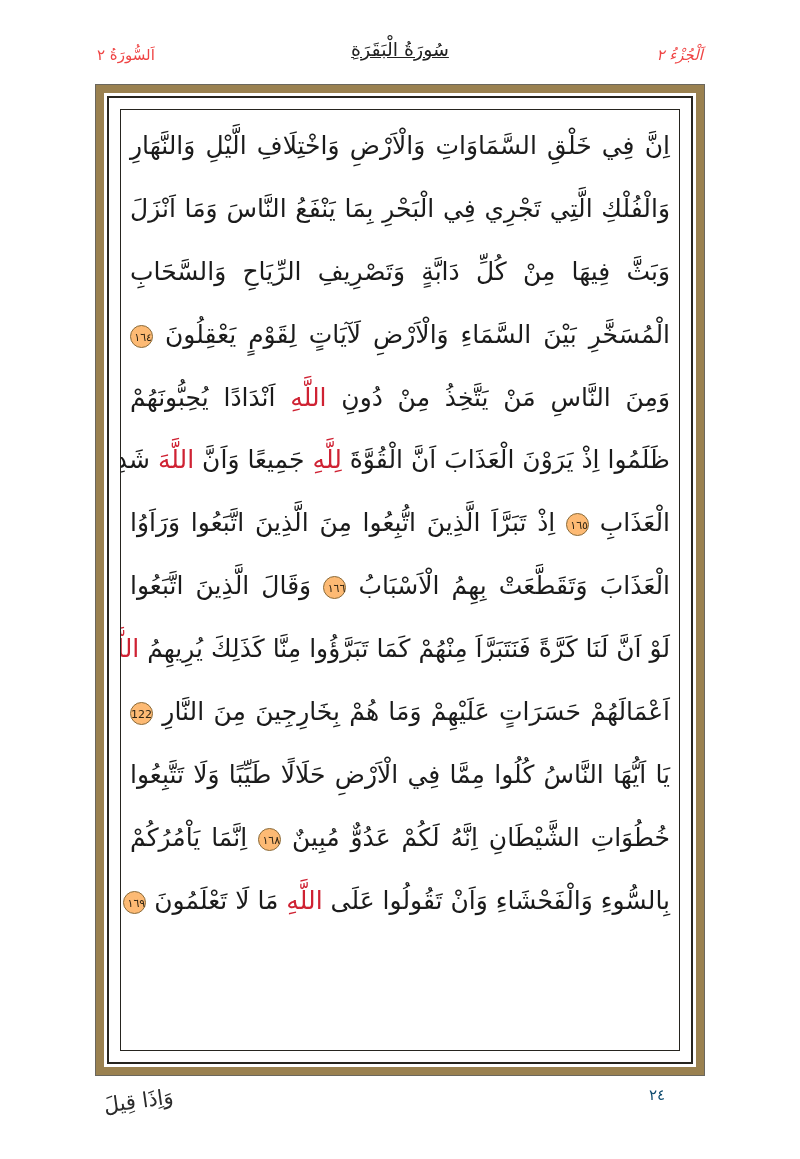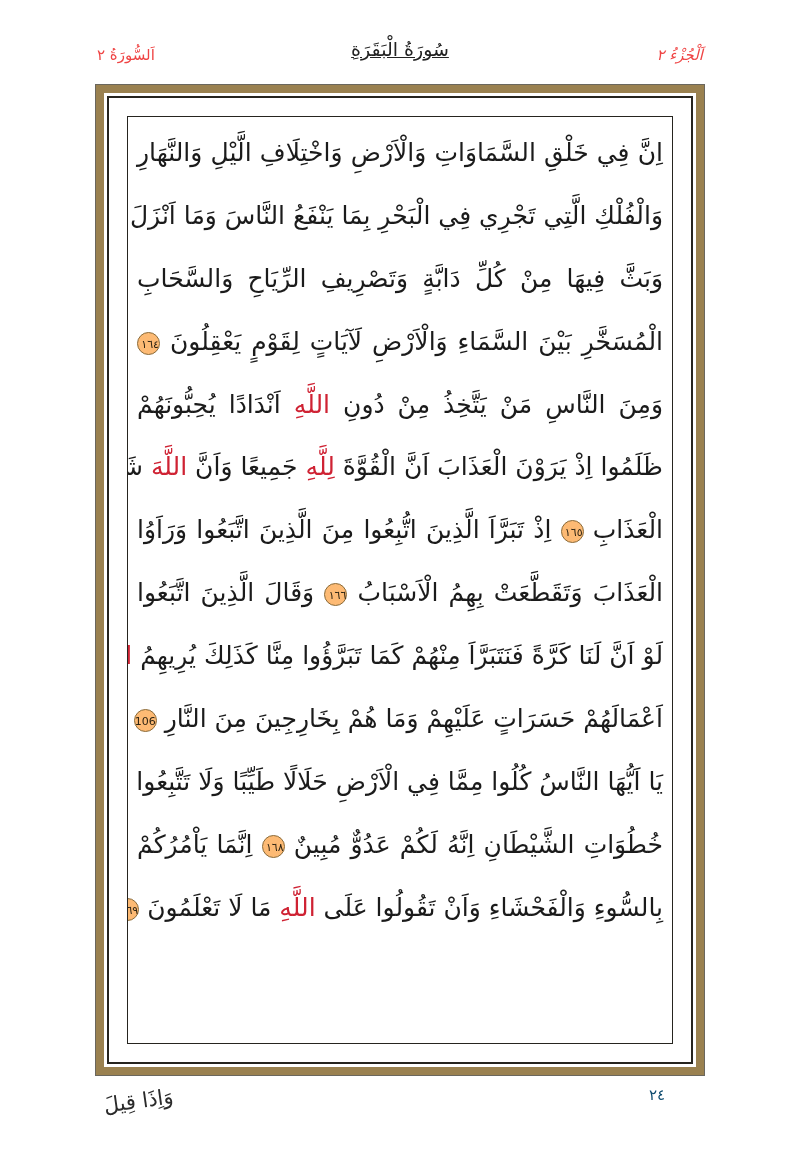--- a/index.html
+++ b/index.html
@@ -12,21 +12,21 @@
   .hdr{position:absolute;top:10px;font-size:15px;color:#ef4444;white-space:nowrap;}
   .hdr-right{right:2px;font-style:italic;}
   .hdr-left{left:2px;}
   .hdr-center{left:0;right:0;top:2px;text-align:center;font-size:19px;color:#222;text-decoration:underline;}
   
   .f1{
     position:absolute;top:84px;left:95px;width:610px;height:992px;
     box-sizing:border-box;border:1px solid #6a675e;background:#9a8150;padding:8px;
   }
   .f2{background:#ffffff;width:100%;height:100%;box-sizing:border-box;padding:3px;}
-  .f3{border:2px solid #26241f;width:100%;height:100%;box-sizing:border-box;padding:18px;}
+  .f3{border:2px solid #26241f;width:100%;height:100%;box-sizing:border-box;padding:11px;}
   .f4{border:1px solid #26241f;width:100%;height:100%;box-sizing:border-box;padding:5px 9px;overflow:hidden;}
   
   .line{
     height:62.9px;line-height:62.9px;font-size:25px;direction:rtl;
     text-align:justify;text-align-last:justify;-moz-text-align-last:justify;
     white-space:nowrap;color:#1b1b1b;
   }
   .allah{color:#cf2233;}
   .marker{
     display:inline-block;width:23px;height:23px;line-height:23px;border-radius:50%;
@@ -58,21 +58,21 @@
           <div id="lines">
               <div class="line"><span>اِنَّ فِي خَلْقِ السَّمَاوَاتِ وَالْاَرْضِ وَاخْتِلَافِ الَّيْلِ وَالنَّهَارِ</span></div>
               <div class="line"><span>وَالْفُلْكِ الَّتِي تَجْرِي فِي الْبَحْرِ بِمَا يَنْفَعُ النَّاسَ وَمَا اَنْزَلَ</span></div>
               <div class="line"><span>وَبَثَّ فِيهَا مِنْ كُلِّ دَابَّةٍ وَتَصْرِيفِ الرِّيَاحِ وَالسَّحَابِ</span></div>
               <div class="line"><span>الْمُسَخَّرِ بَيْنَ السَّمَاءِ وَالْاَرْضِ لَآيَاتٍ لِقَوْمٍ يَعْقِلُونَ</span> <span class="marker">١٦٤</span></div>
               <div class="line"><span>وَمِنَ النَّاسِ مَنْ يَتَّخِذُ مِنْ دُونِ</span> <span class="allah">اللَّهِ</span> <span>اَنْدَادًا يُحِبُّونَهُمْ</span></div>
               <div class="line"><span>ظَلَمُوا اِذْ يَرَوْنَ الْعَذَابَ اَنَّ الْقُوَّةَ</span> <span class="allah">لِلَّهِ</span> <span>جَمِيعًا وَاَنَّ</span> <span class="allah">اللَّهَ</span> <span>شَدِيدُ</span></div>
               <div class="line"><span>الْعَذَابِ</span> <span class="marker">١٦٥</span> <span>اِذْ تَبَرَّاَ الَّذِينَ اتُّبِعُوا مِنَ الَّذِينَ اتَّبَعُوا وَرَاَوُا</span></div>
               <div class="line"><span>الْعَذَابَ وَتَقَطَّعَتْ بِهِمُ الْاَسْبَابُ</span> <span class="marker">١٦٦</span> <span>وَقَالَ الَّذِينَ اتَّبَعُوا</span></div>
               <div class="line"><span>لَوْ اَنَّ لَنَا كَرَّةً فَنَتَبَرَّاَ مِنْهُمْ كَمَا تَبَرَّؤُوا مِنَّا كَذَلِكَ يُرِيهِمُ</span> <span class="allah">اللَّهُ</span></div>
-              <div class="line"><span>اَعْمَالَهُمْ حَسَرَاتٍ عَلَيْهِمْ وَمَا هُمْ بِخَارِجِينَ مِنَ النَّارِ</span> <span class="marker">106</span></div>
+              <div class="line"><span>اَعْمَالَهُمْ حَسَرَاتٍ عَلَيْهِمْ وَمَا هُمْ بِخَارِجِينَ مِنَ النَّارِ</span> <span class="marker">122</span></div>
               <div class="line"><span>يَا اَيُّهَا النَّاسُ كُلُوا مِمَّا فِي الْاَرْضِ حَلَالًا طَيِّبًا وَلَا تَتَّبِعُوا</span></div>
               <div class="line"><span>خُطُوَاتِ الشَّيْطَانِ اِنَّهُ لَكُمْ عَدُوٌّ مُبِينٌ</span> <span class="marker">١٦٨</span> <span>اِنَّمَا يَاْمُرُكُمْ</span></div>
               <div class="line"><span>بِالسُّوءِ وَالْفَحْشَاءِ وَاَنْ تَقُولُوا عَلَى</span> <span class="allah">اللَّهِ</span> <span>مَا لَا تَعْلَمُونَ</span> <span class="marker">١٦٩</span></div>
             </div>
         </div>
       </div>
     </div>
   </div>
 
   <div class="page-num">٢٤</div>

